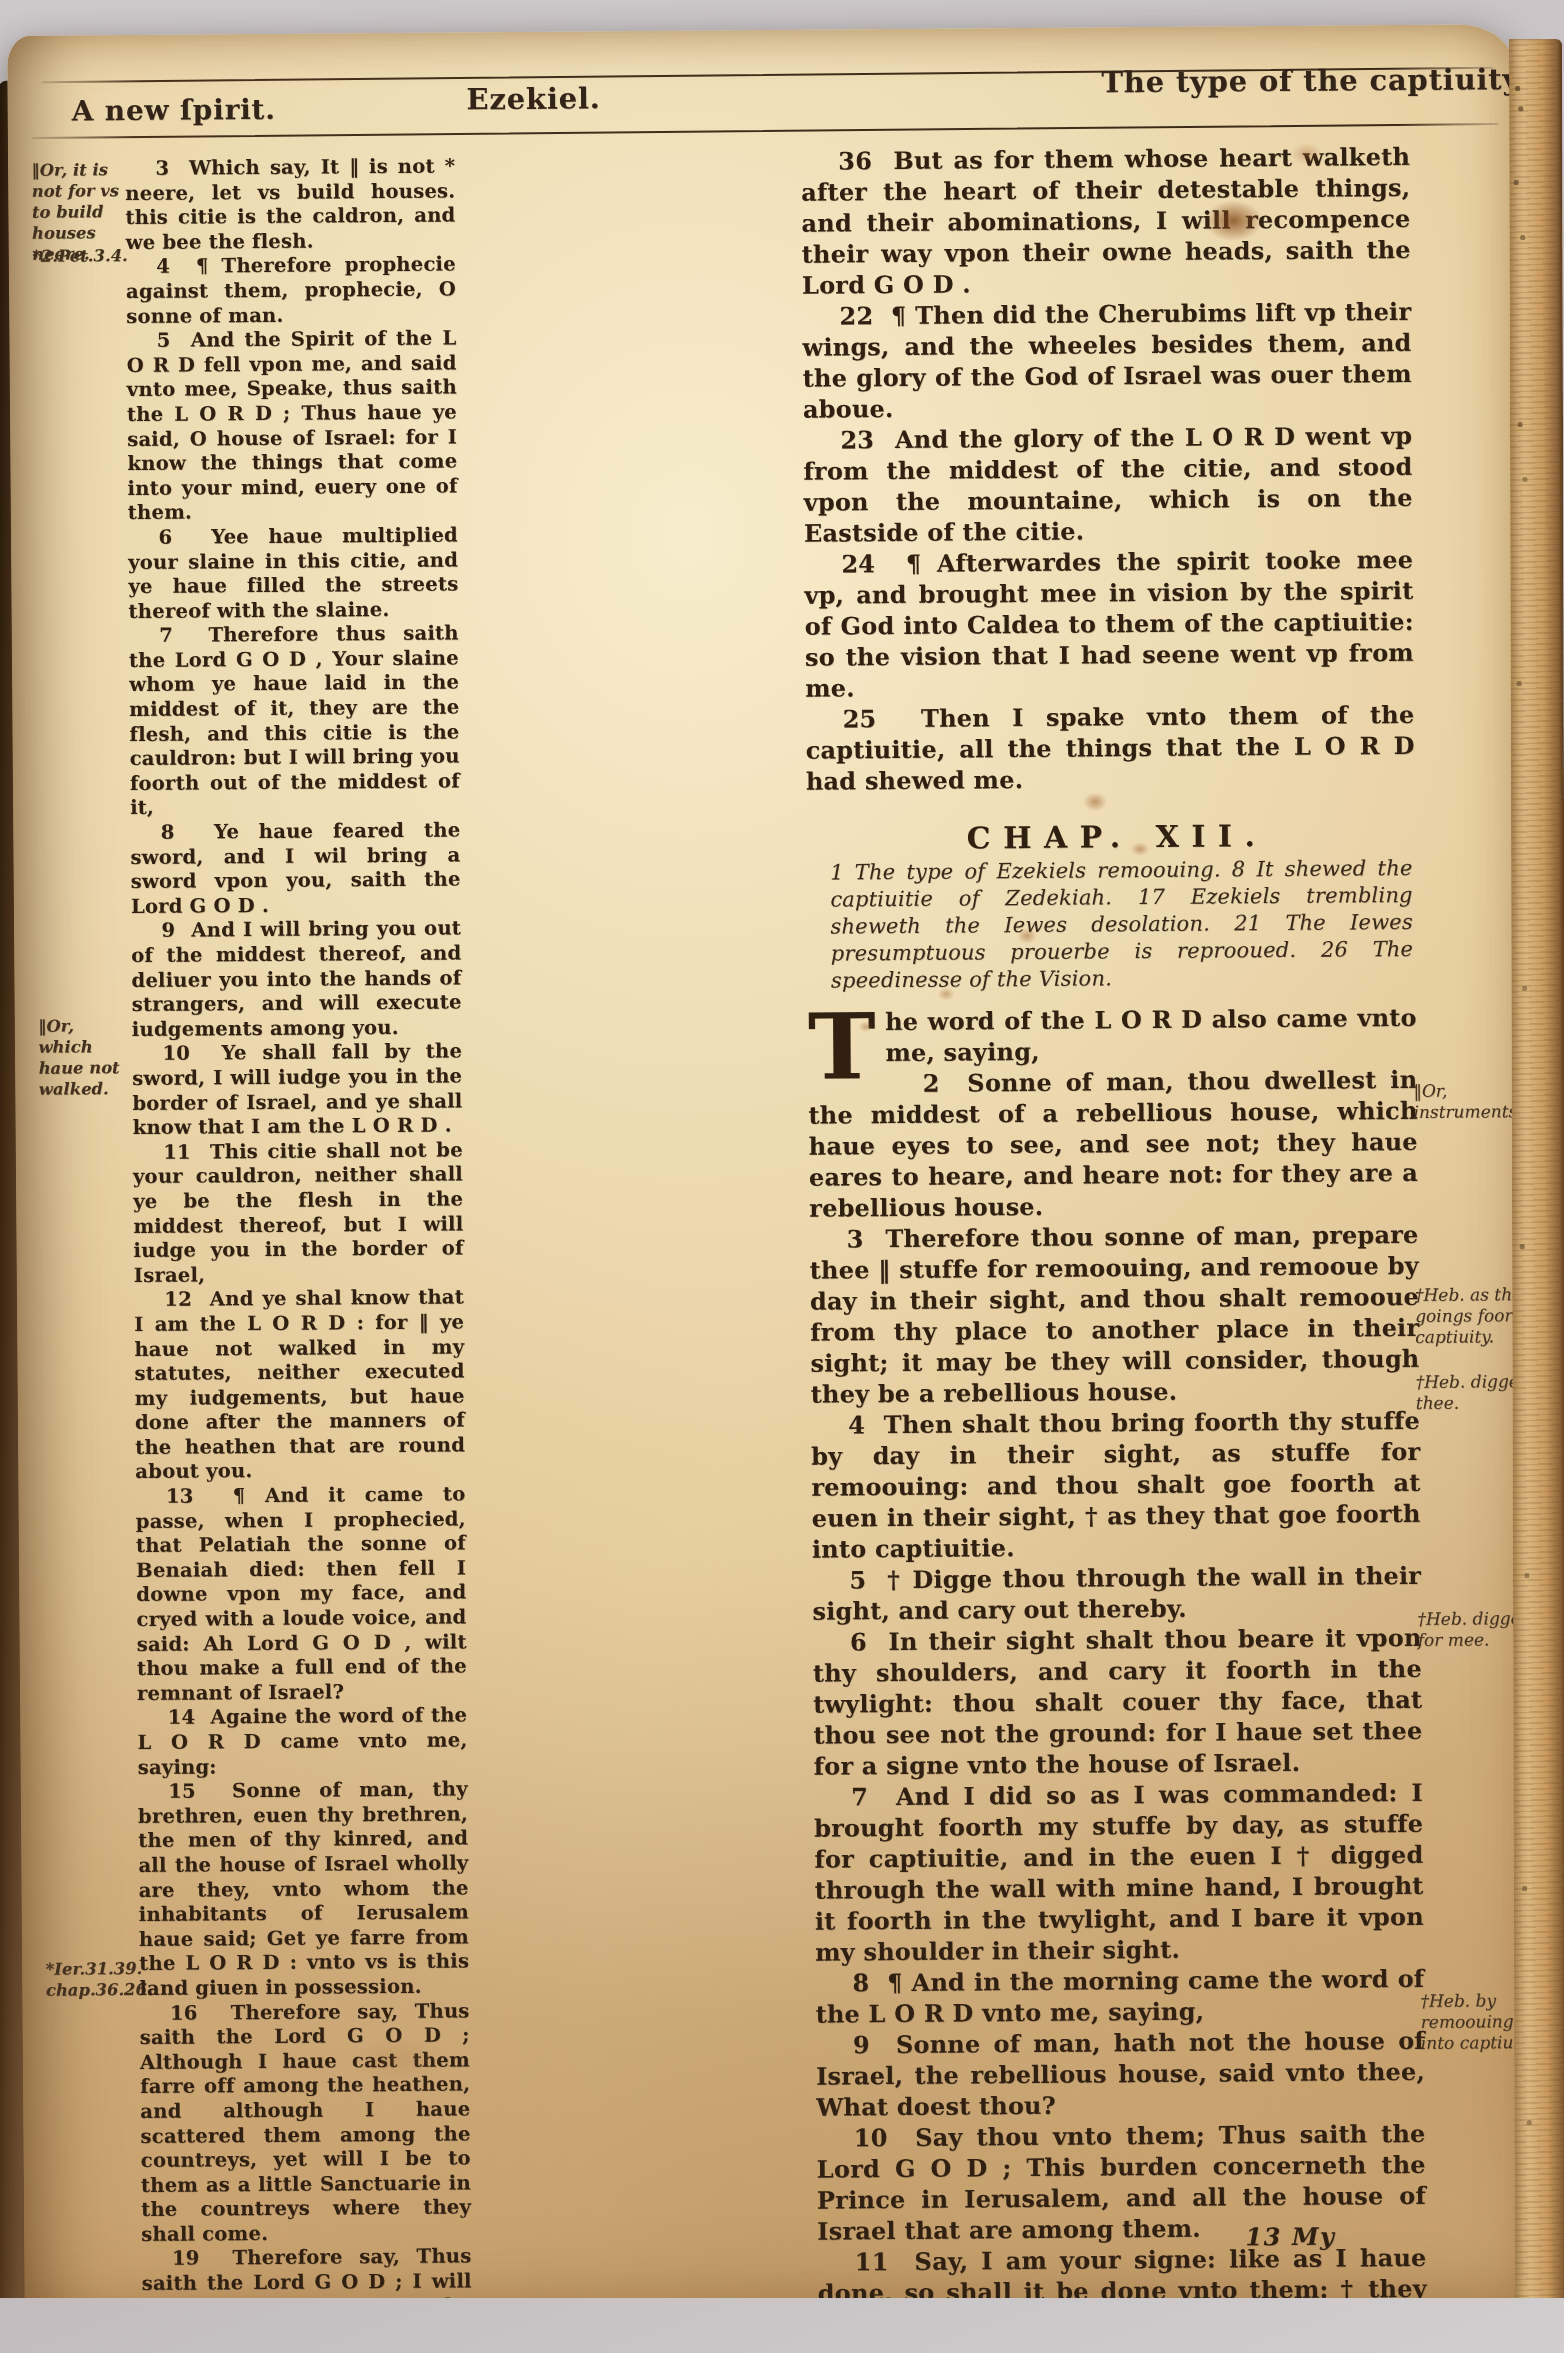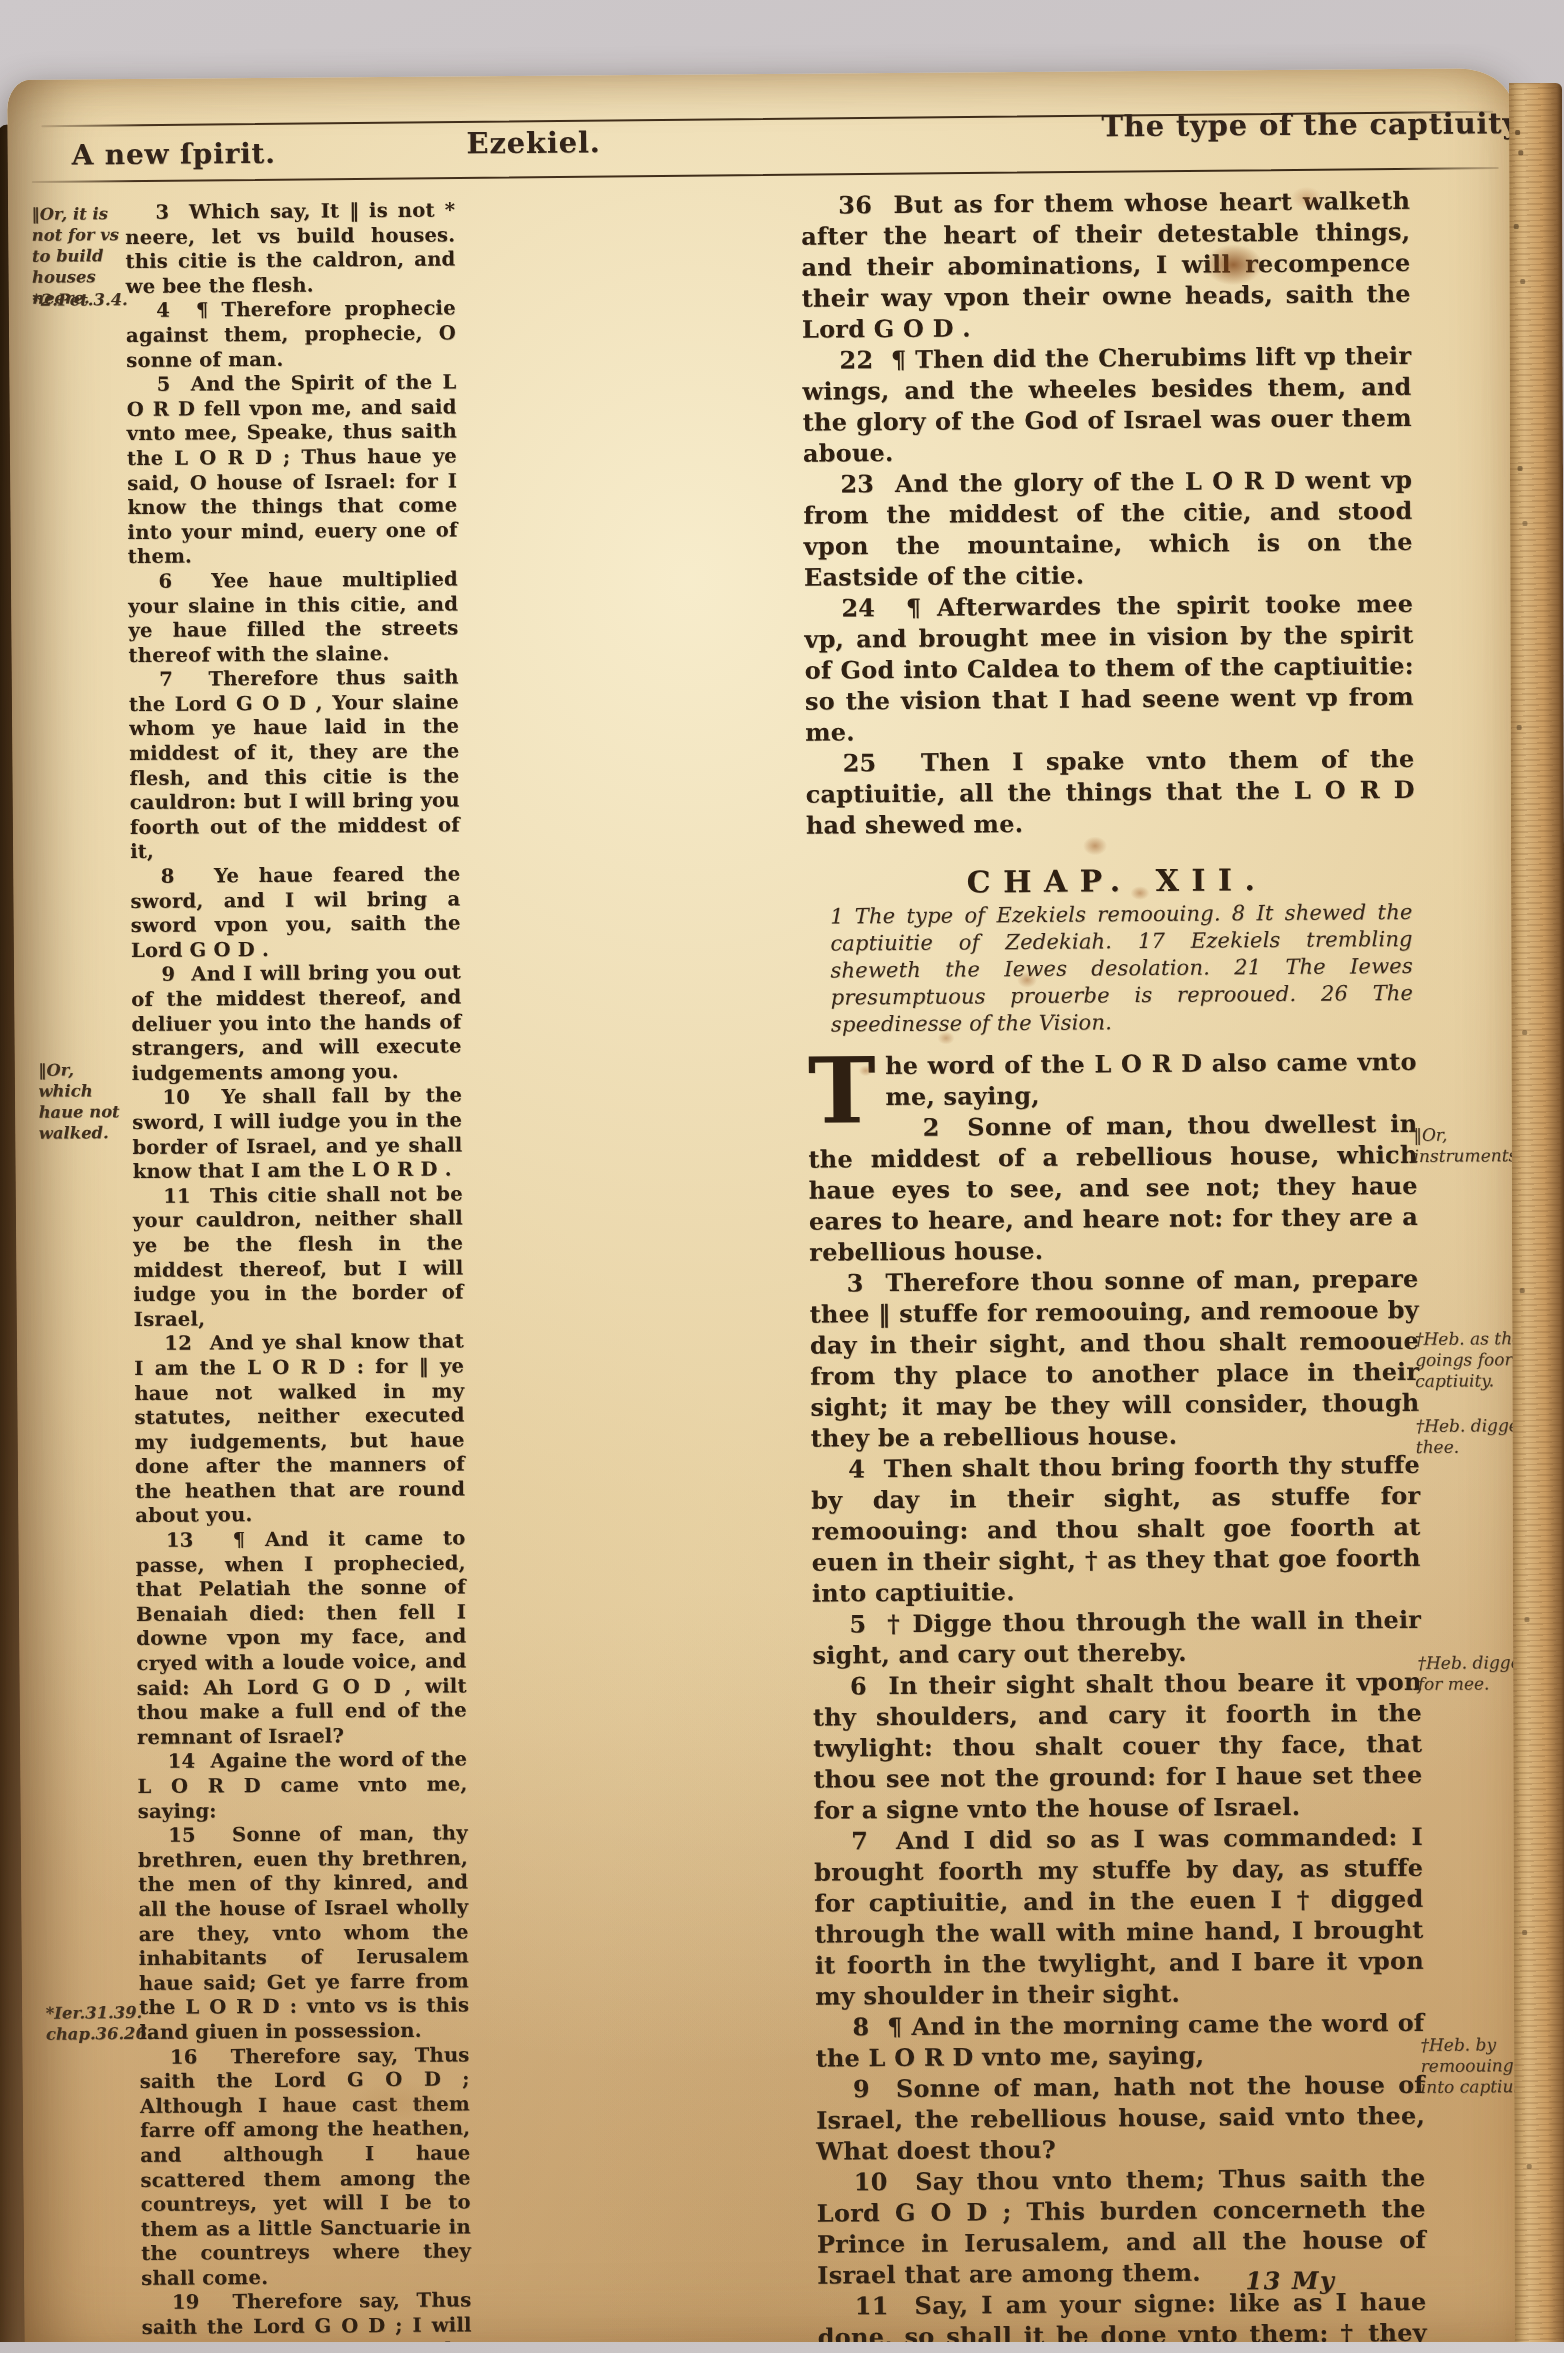--- a/index.html
+++ b/index.html
@@ -1,21 +1,21 @@
 <!DOCTYPE html>
 <html style="font-size:12.5px"><head>
 <meta charset="utf-8">
 <style>
   html,body{margin:0;padding:0;}
   body{
     width:1565px;height:2354px;overflow:hidden;
     background:linear-gradient(160deg,#cdc8ca 0%,#c6c0c2 40%,#bfb9ba 75%,#d2cecf 100%);
     font-family:"DejaVu Serif", serif;
   }
-  .scene{position:relative;width:1565px;height:2298px;overflow:hidden;margin-top:44px;}
+  .scene{position:relative;width:1565px;height:2298px;overflow:hidden;}
 
   
   .spine{
     position:absolute;left:-11px;top:81px;width:61px;height:2246px;
     transform:rotate(0.5deg);
     background:linear-gradient(90deg,#241708 0%,#4a3118 30%,#7a5836 65%,#a8潜 0%,#a07447 100%);
     background:linear-gradient(90deg,#241708 0%,#4a3118 30%,#7a5836 65%,#a07447 100%);
     border-radius:7.8px 0 0 7.8px;
     box-shadow:inset -6.3px 0 11px rgba(40,24,10,.6);
   }

